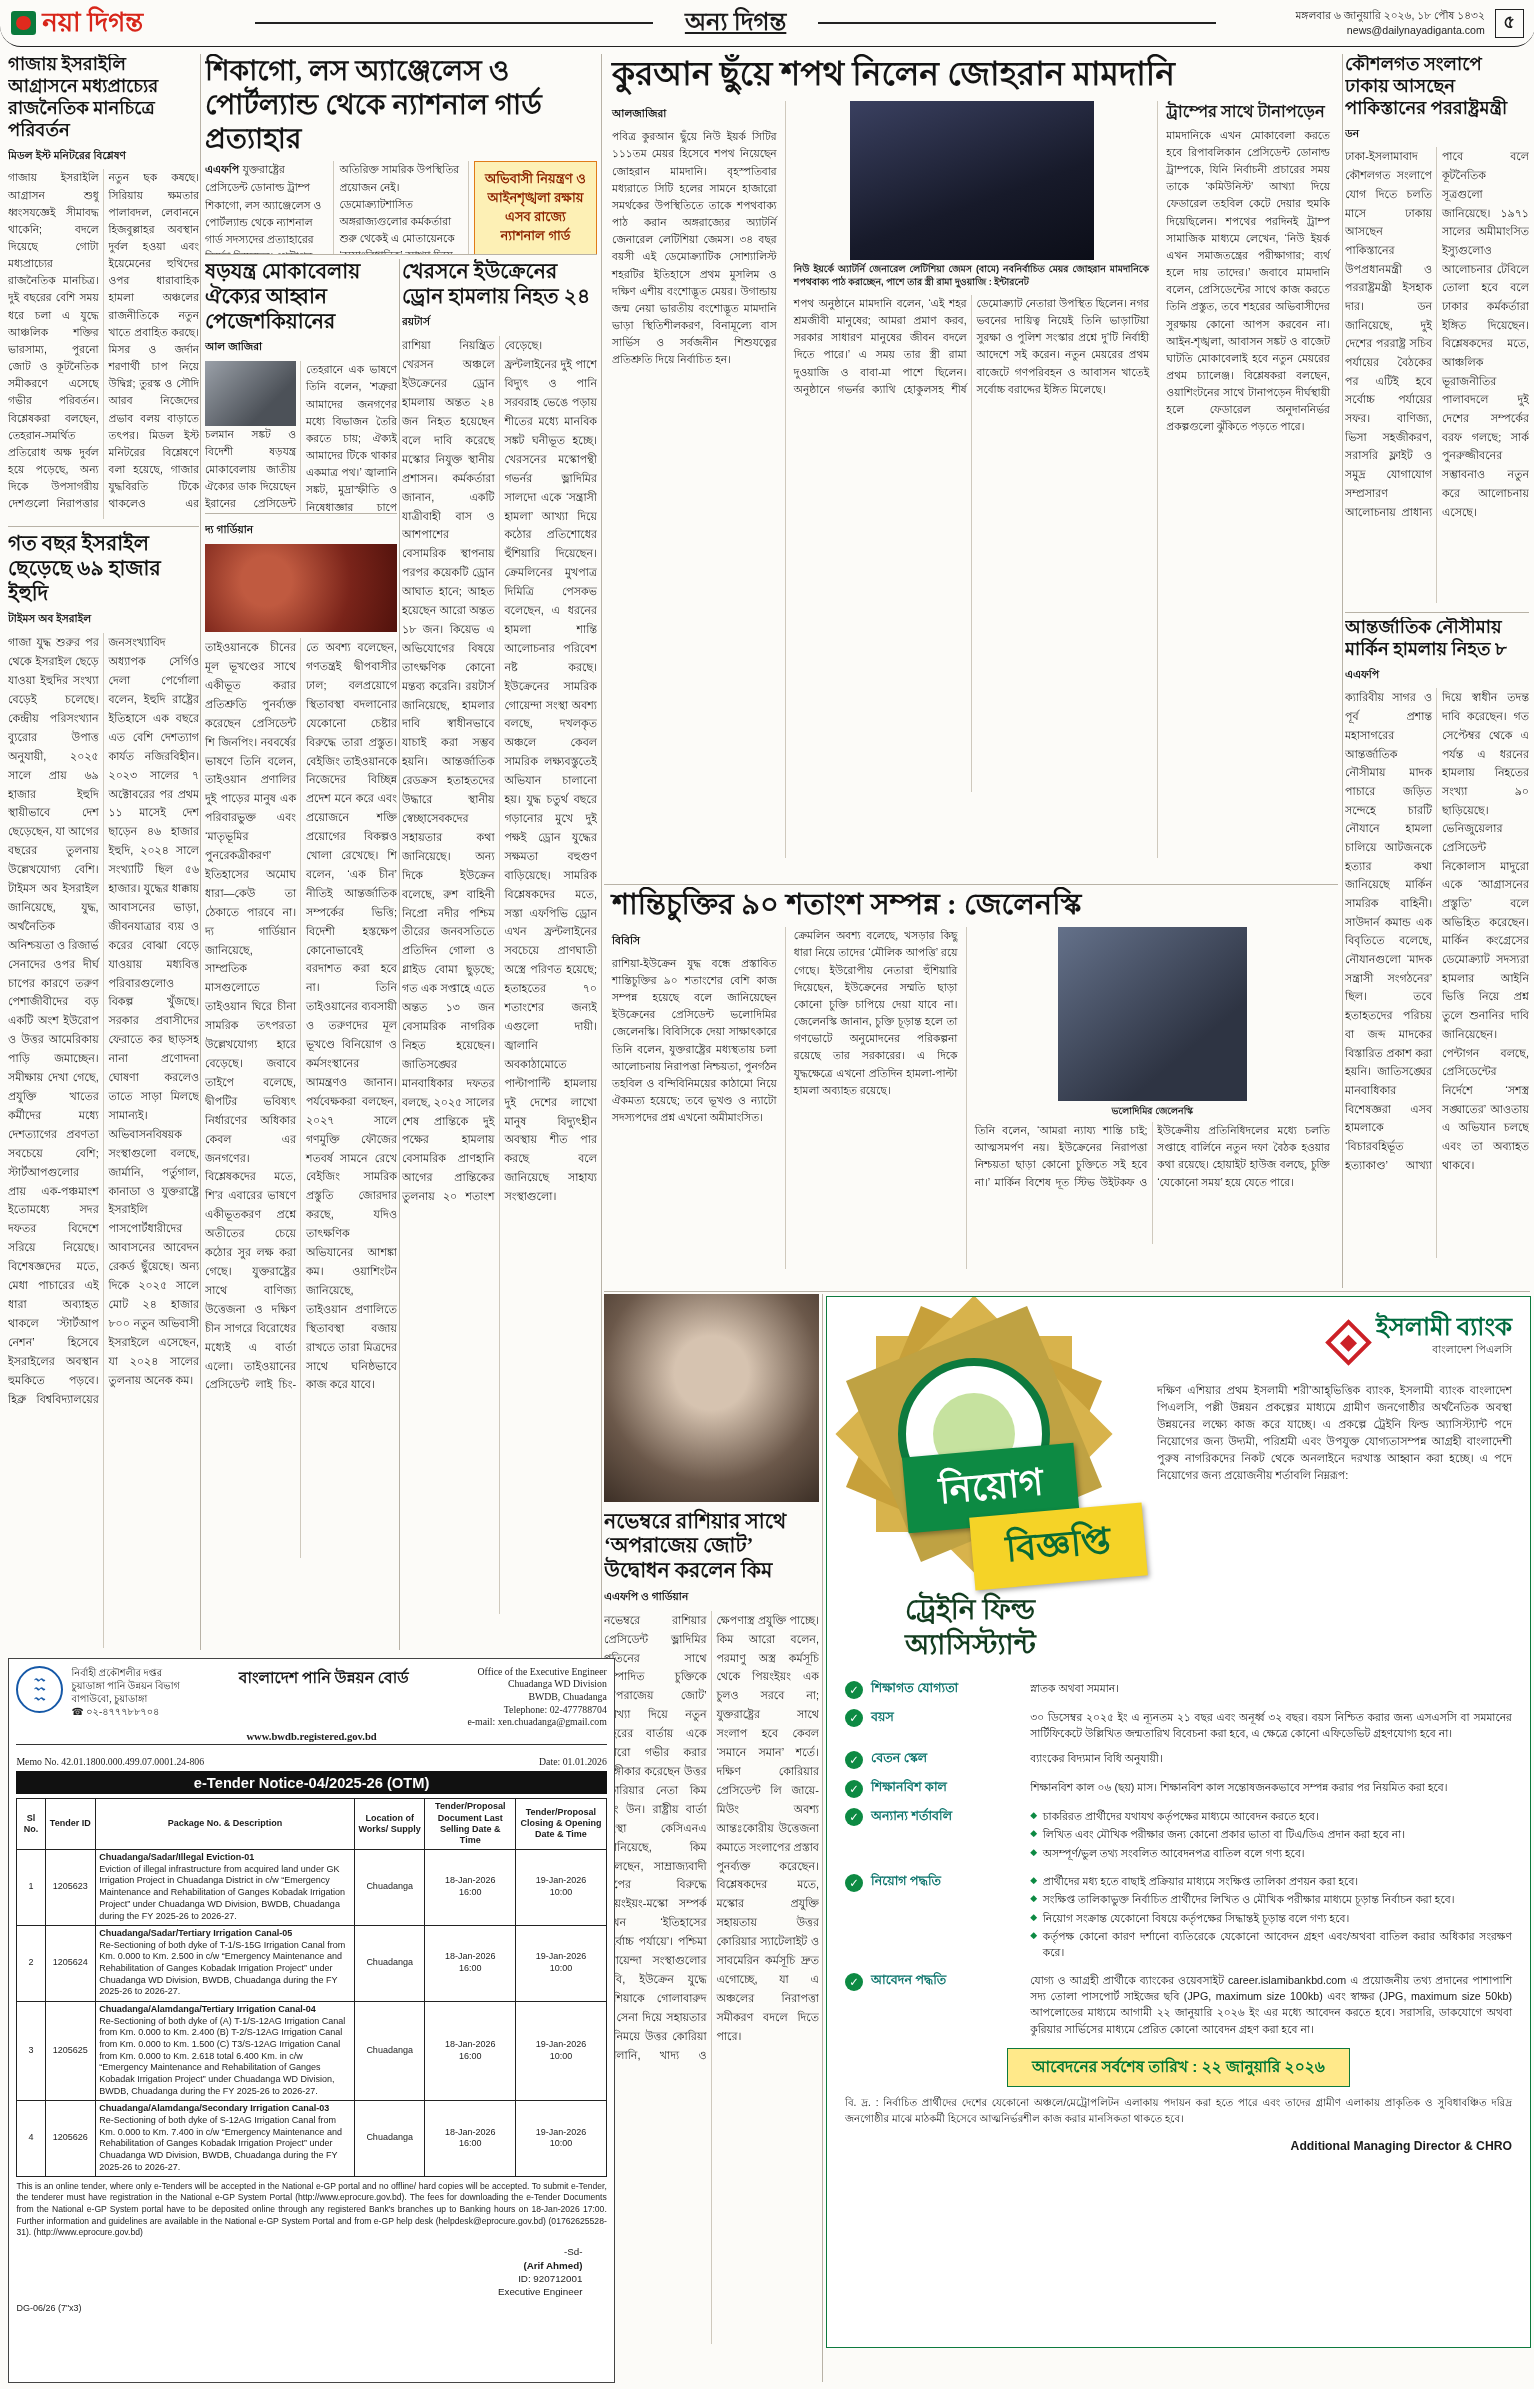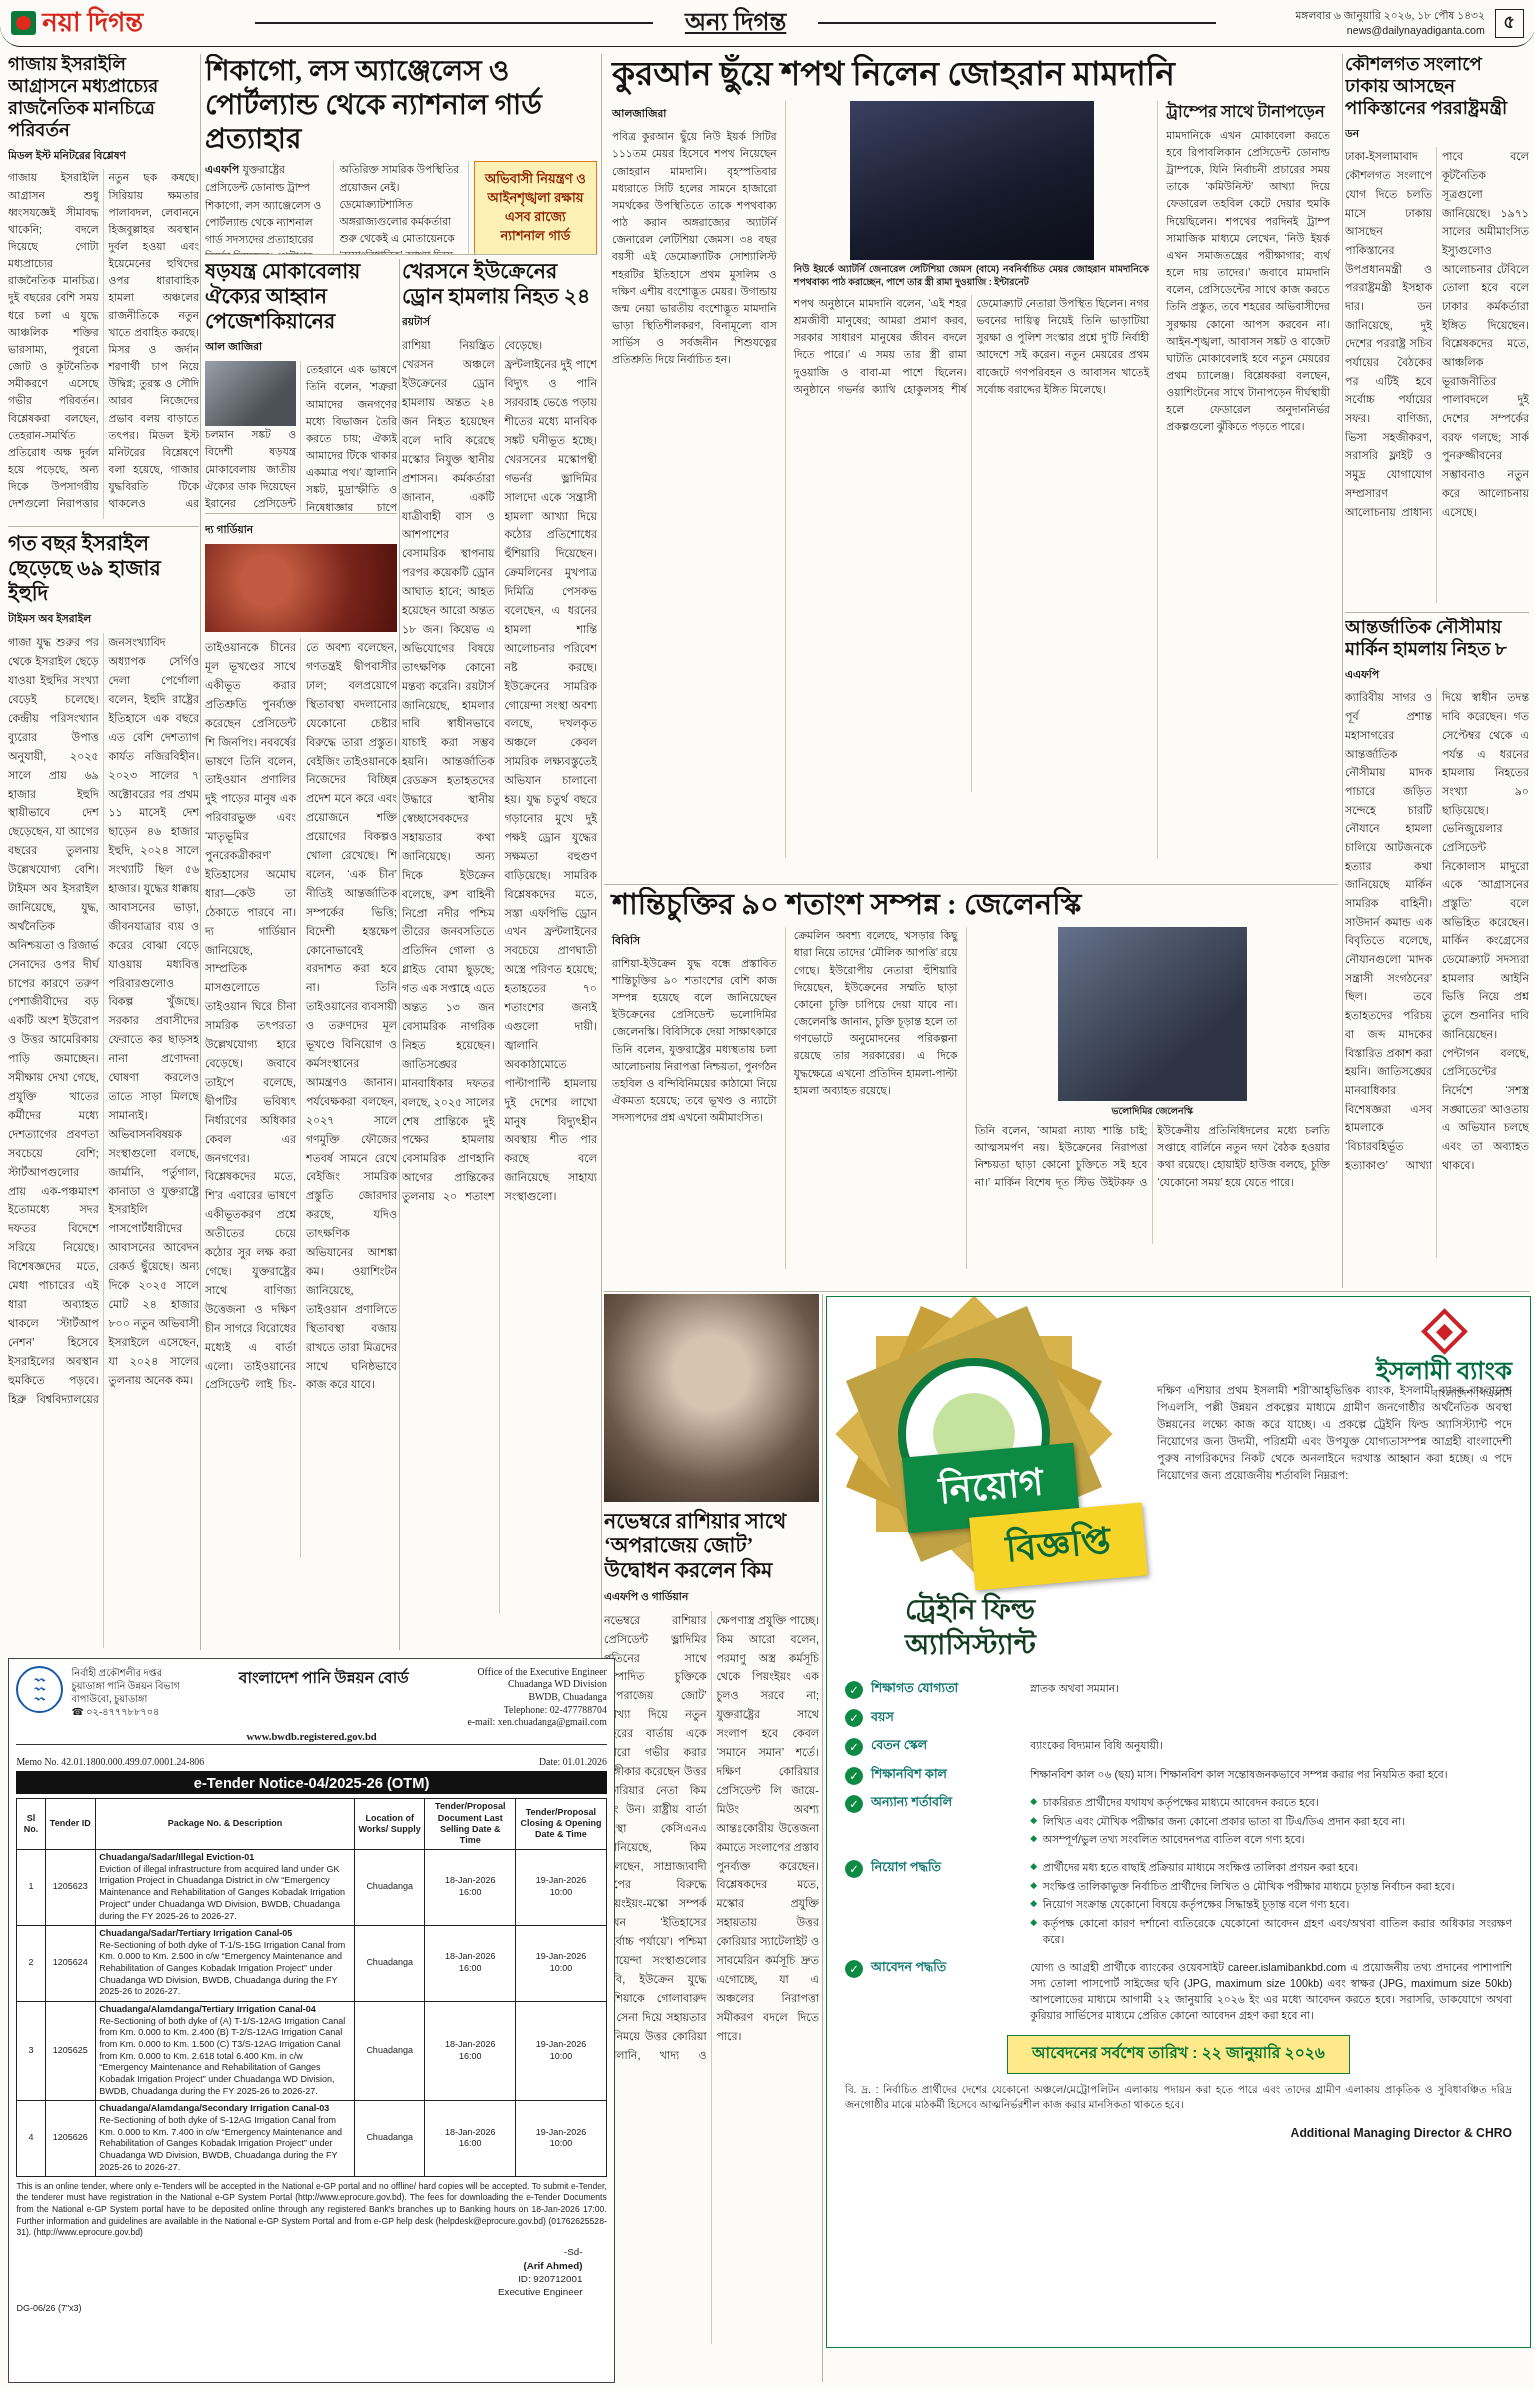--- a/index.html
+++ b/index.html
@@ -90,21 +90,21 @@
 
   
   .ad { border:1.6px solid #0d7a3e; background:#fff; }
   .ad-pattern { position:absolute; top:11.4px; left:21px; width:252px; height:252px; }
   .ad-pattern .star { position:absolute; inset:28px; background:#d8b34c; }
   .ad-pattern .s2 { transform:rotate(22.5deg); background:#c7a03a; }
   .ad-pattern .s3 { transform:rotate(45deg); background:#d8b34c; }
   .ad-pattern .s4 { transform:rotate(67.5deg); background:#bfa243; }
   .ad-pattern .pat-circle { position:absolute; inset:50px; background:#fff; border:8.1px solid #0d7a3e; border-radius:50%; }
   .ad-pattern .pat-core { position:absolute; inset:85px; background:#8dc63f; border-radius:50%; opacity:.5; }
-  .ib-logo { position:absolute; top:18px; right:18px; display:flex; gap:11px; align-items:center;flex-direction:column; }
+  .ib-logo { position:absolute; top:18px; right:18px; display:flex; gap:11px; align-items:flex-end; }
   .ib-mark { width:33px; height:33px; border:4.1px solid #cc2127; transform:rotate(45deg); position:relative; }
   .ib-mark::after { content:""; position:absolute; inset:6.5px; background:#cc2127; }
   .ib-name { font-size:24.4px; font-weight:bold; color:#006b3f; line-height:1; font-family:"Liberation Serif","DejaVu Serif",serif; }
   .ib-sub { font-size:10.6px; color:#333; text-align:right; margin-top:2.4px; }
   .ad-intro { position:absolute; top:85px; right:18px; width:355px; font-size:11px; line-height:1.55; text-align:justify; }
   .ribbon { position:absolute; font-weight:bold; padding:6.5px 34px; transform:rotate(-5deg);
             box-shadow:1.6px 2.4px 4.9px rgba(0,0,0,.35); font-family:"Liberation Serif","DejaVu Serif",serif; }
   .ribbon1 { top:153px; left:78px; background:#0d8a43; color:#fff; font-size:37px; }
   .ribbon2 { top:213px; left:145px; background:#f5d327; color:#0a6b35; font-size:36px; }
   .ad-post { position:absolute; top:295px; left:78px; font-size:28px; font-weight:bold; line-height:1.25;
@@ -373,20 +373,21 @@
 
     <div class="ad-body">
       <div class="req">
         <div class="chk">✓</div>
         <div class="req-label">শিক্ষাগত যোগ্যতা</div>
         <div class="req-text">স্নাতক অথবা সমমান।</div>
       </div>
       <div class="req">
         <div class="chk">✓</div>
         <div class="req-label">বয়স</div>
+        <div class="req-text">৩০ ডিসেম্বর ২০২৫ ইং এ ন্যূনতম ২১ বছর এবং অনূর্ধ্ব ৩২ বছর। বয়স নিশ্চিত করার জন্য এসএসসি বা সমমানের সার্টিফিকেটে উল্লিখিত জন্মতারিখ বিবেচনা করা হবে, এ ক্ষেত্রে কোনো এফিডেভিট গ্রহণযোগ্য হবে না।</div>
       </div>
       <div class="req">
         <div class="chk">✓</div>
         <div class="req-label">বেতন স্কেল</div>
         <div class="req-text">ব্যাংকের বিদ্যমান বিধি অনুযায়ী।</div>
       </div>
       <div class="req">
         <div class="chk">✓</div>
         <div class="req-label">শিক্ষানবিশ কাল</div>
         <div class="req-text">শিক্ষানবিশ কাল ০৬ (ছয়) মাস। শিক্ষানবিশ কাল সন্তোষজনকভাবে সম্পন্ন করার পর নিয়মিত করা হবে।</div>

